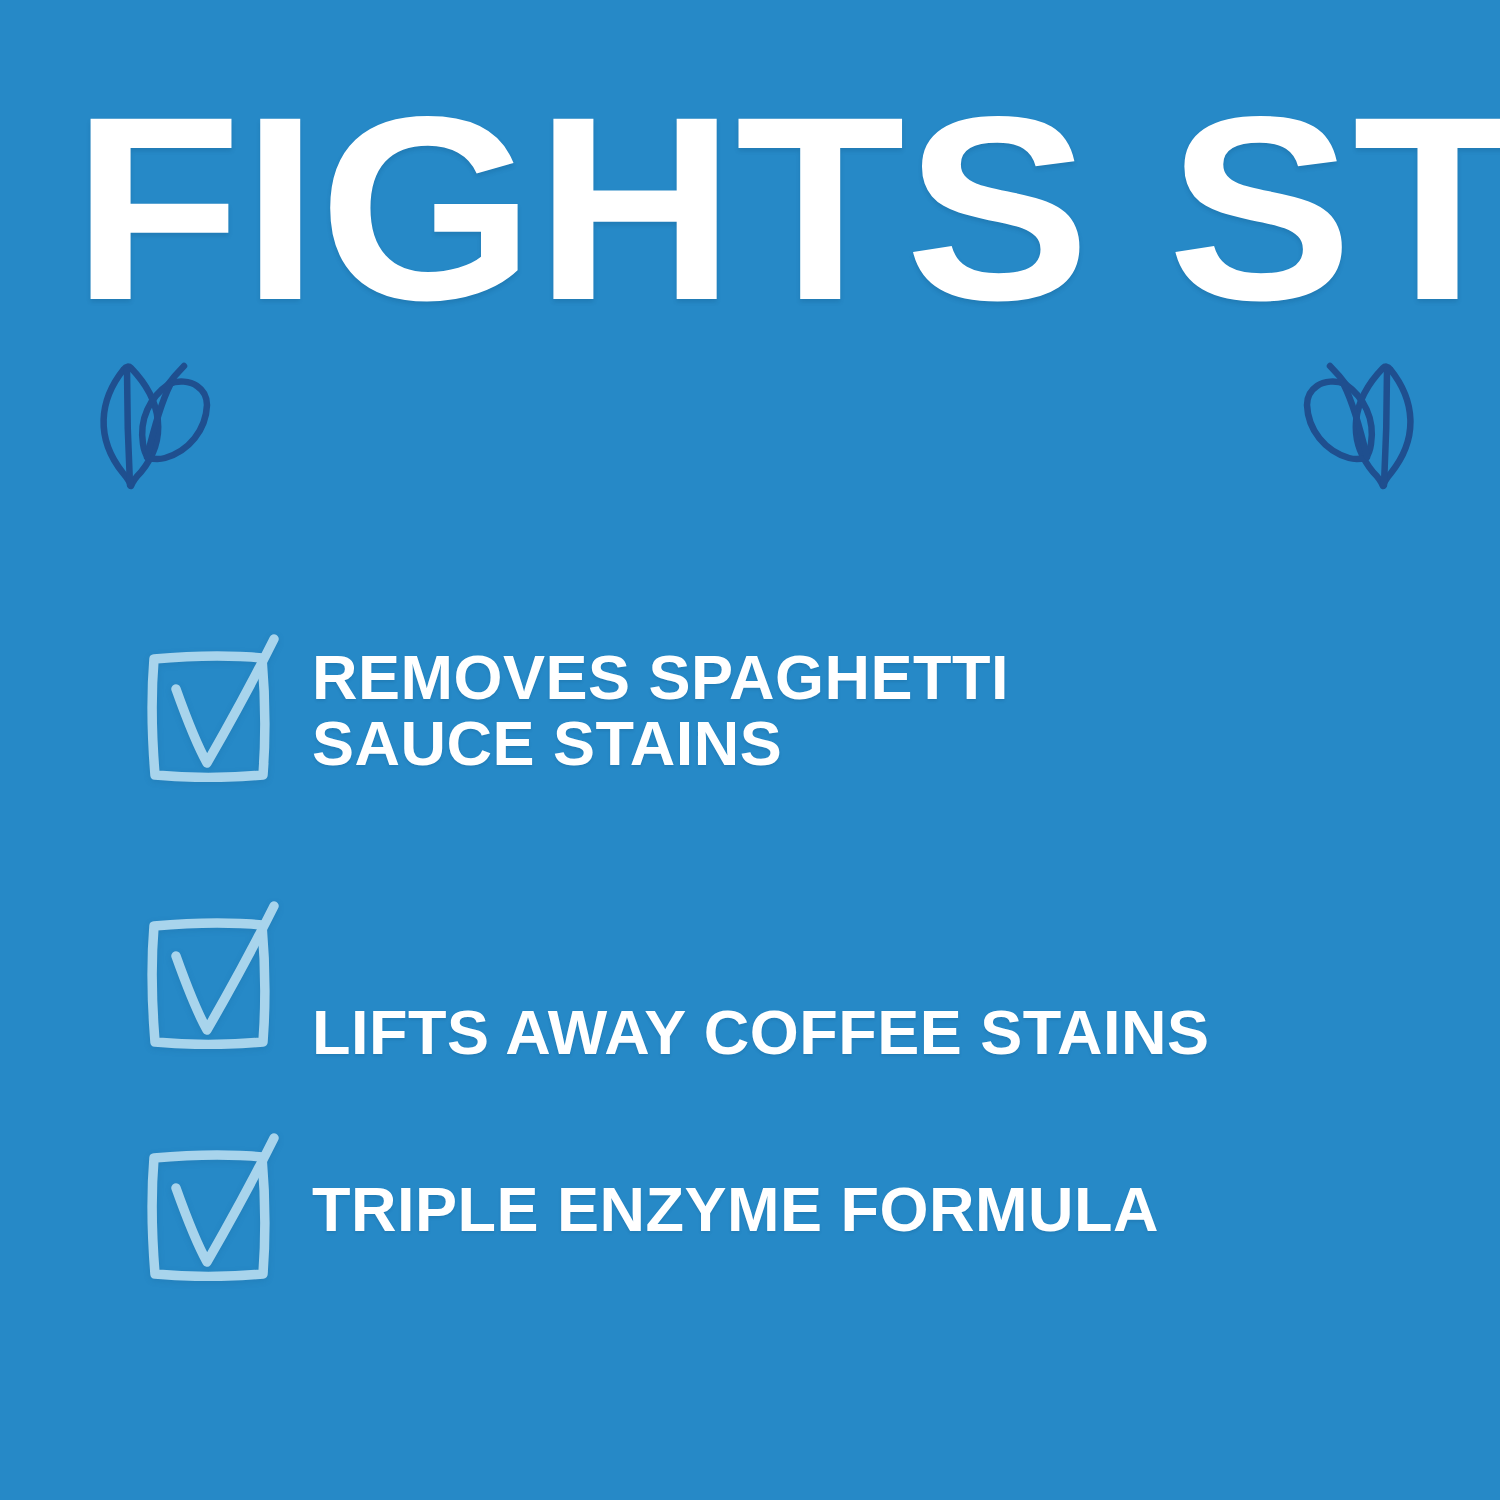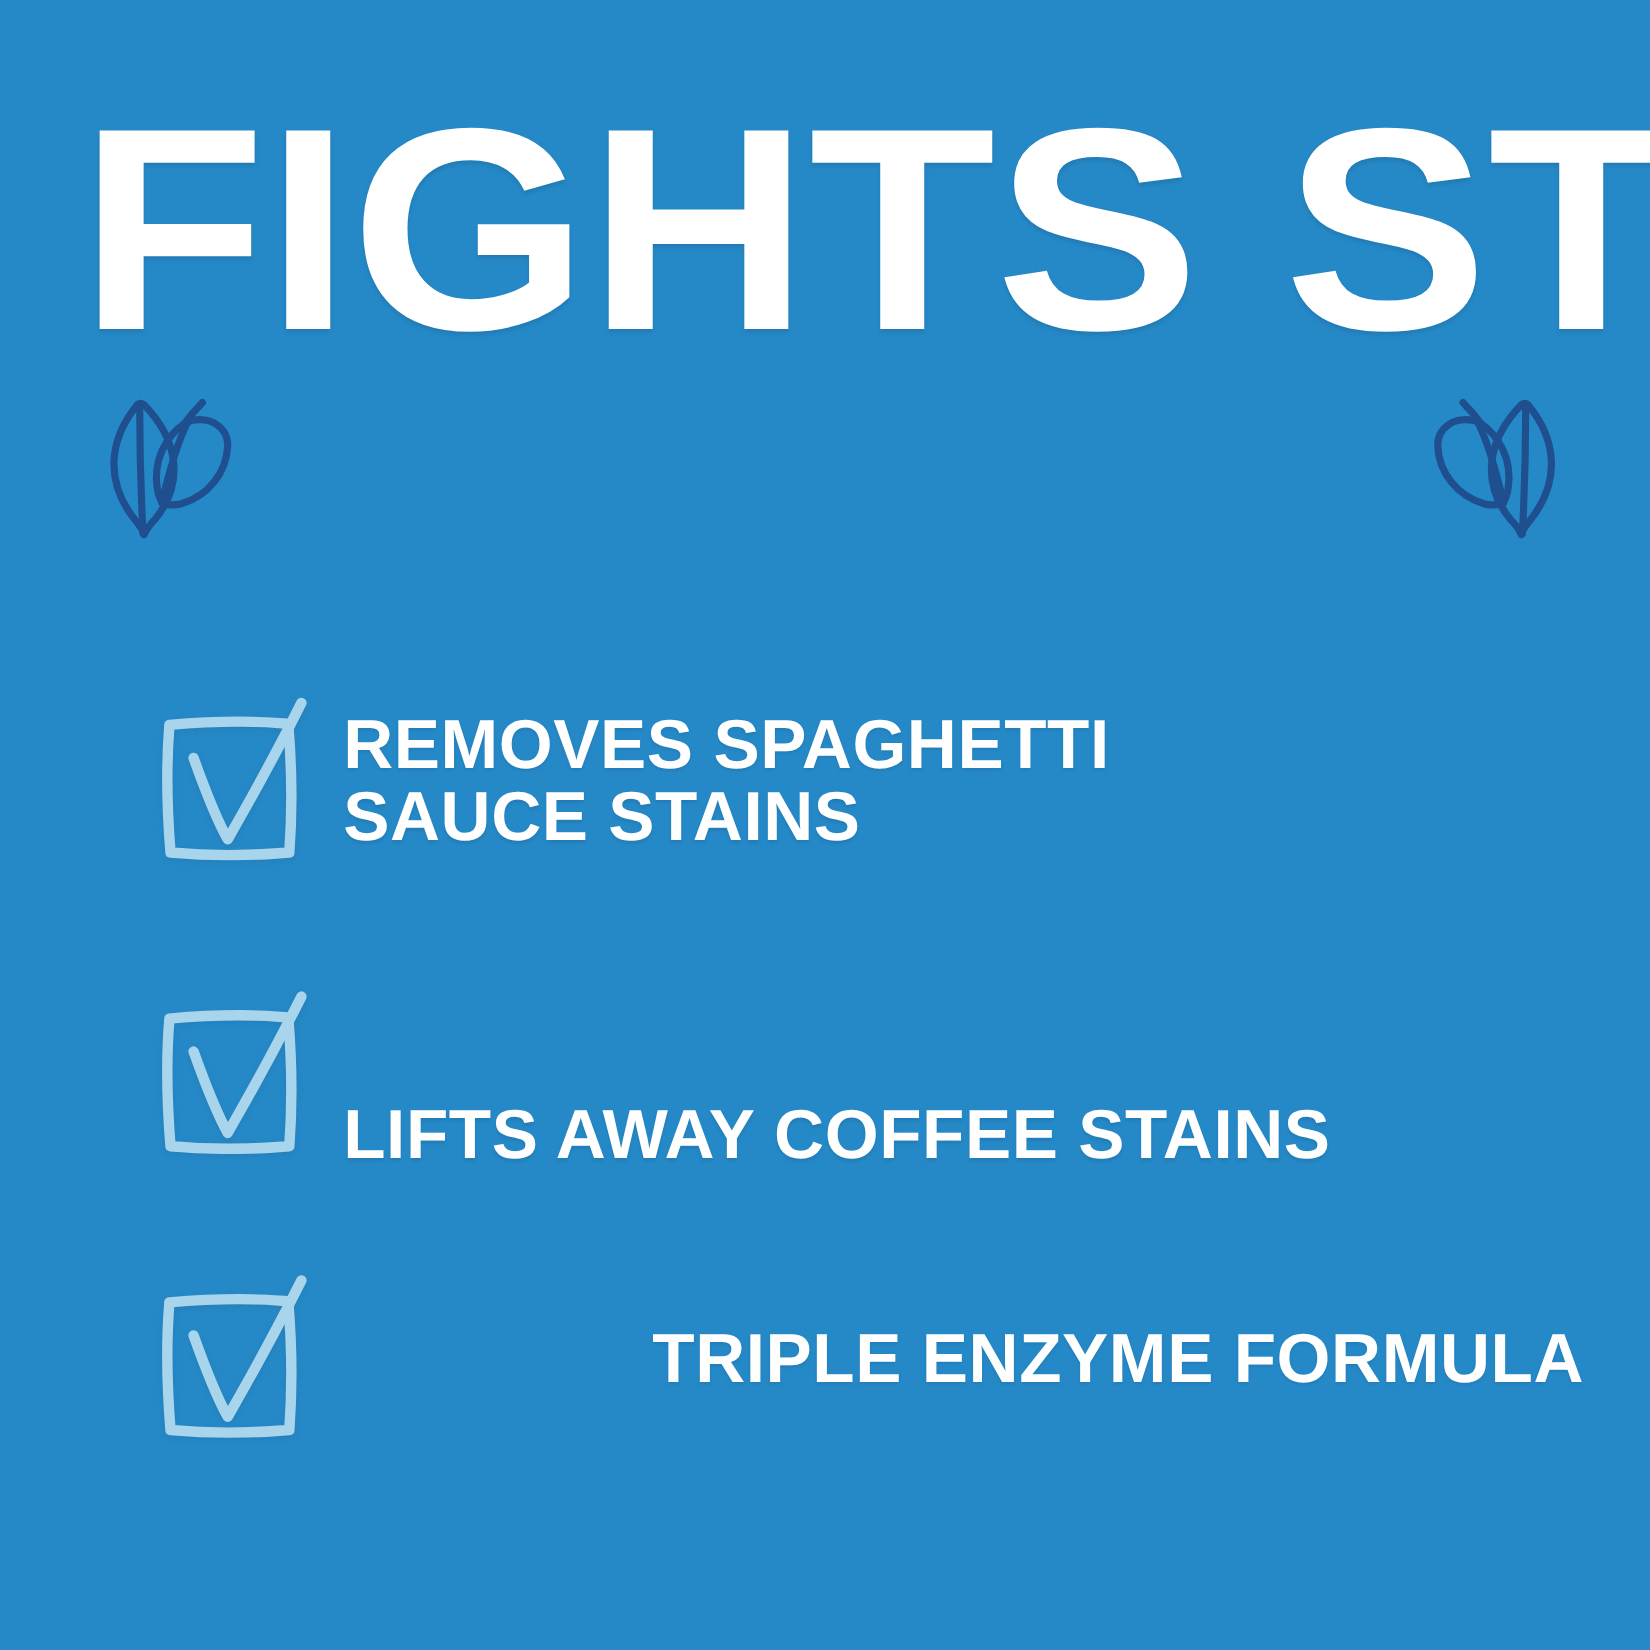--- a/index.html
+++ b/index.html
@@ -69,21 +69,21 @@
   .feature-row {
     position: absolute;
     left: 140px;
     width: 1300px;
     height: 180px;
     display: flex;
     align-items: center;
   }
   .feature-row.row-0 { top: 620px; }
   .feature-row.row-1 { top: 885px; align-items: flex-end; }
-  .feature-row.row-2 { top: 1145px; text-align: right; }
+  .feature-row.row-2 { top: 1119px; }
 
   .checkbox-icon {
     position: relative;
     flex: 0 0 auto;
     width: 150px;
     height: 175px;
     margin-right: 22px;
   }
   .checkbox-icon svg {
     display: block;

